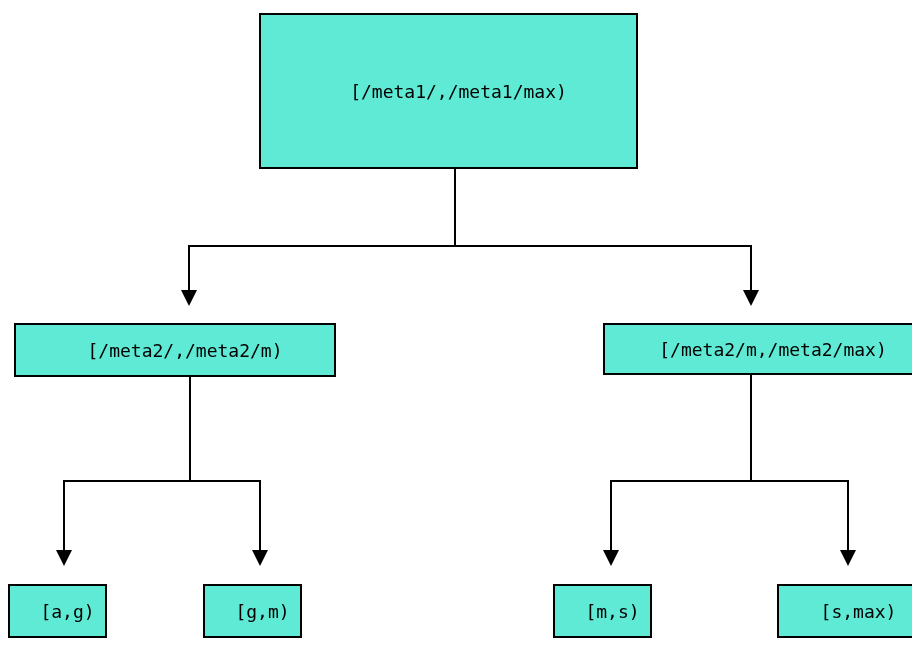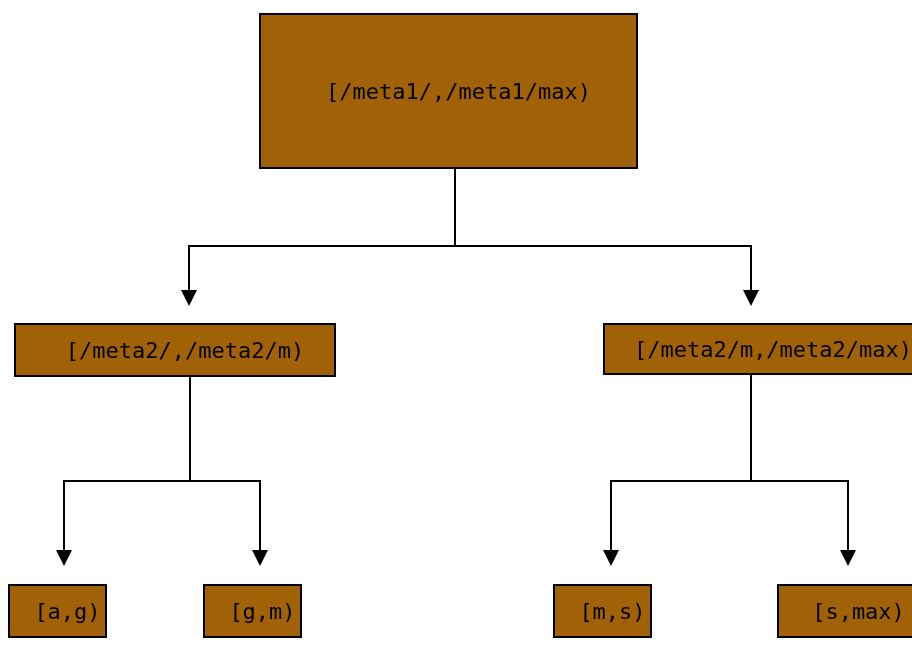--- a/index.html
+++ b/index.html
@@ -13,25 +13,25 @@
     height: 652px;
     background: #ffffff;
     font-family: "DejaVu Sans Mono", "Liberation Mono", monospace;
     color: #000000;
     overflow: hidden;
   }
   .node {
     position: absolute;
     box-sizing: border-box;
     border: 2px solid #000000;
-    background: #a16207;
+    background: #5eead4;
     display: flex;
     align-items: center;
     justify-content: center;
-    font-size: 22px;
+    font-size: 18px;
     white-space: nowrap;
     padding-left: 20px;
   }
   #node-root      { left: 259px; top: 13px;  width: 379px; height: 156px; }
   #node-meta2-low { left: 14px;  top: 323px; width: 322px; height: 54px;  }
   #node-meta2-high{ left: 583px; top: 323px; width: 320px; height: 52px; margin-left: 20px;  }
   #node-leaf-ag   { left: 8px;   top: 584px; width: 99px;  height: 54px; text-align: center;  }
   #node-leaf-gm   { left: 203px; top: 584px; width: 99px;  height: 54px;  }
   #node-leaf-ms   { left: 553px; top: 584px; width: 99px;  height: 54px;  }
   #node-leaf-smax { left: 777px; top: 584px; width: 143px; height: 54px;  }

